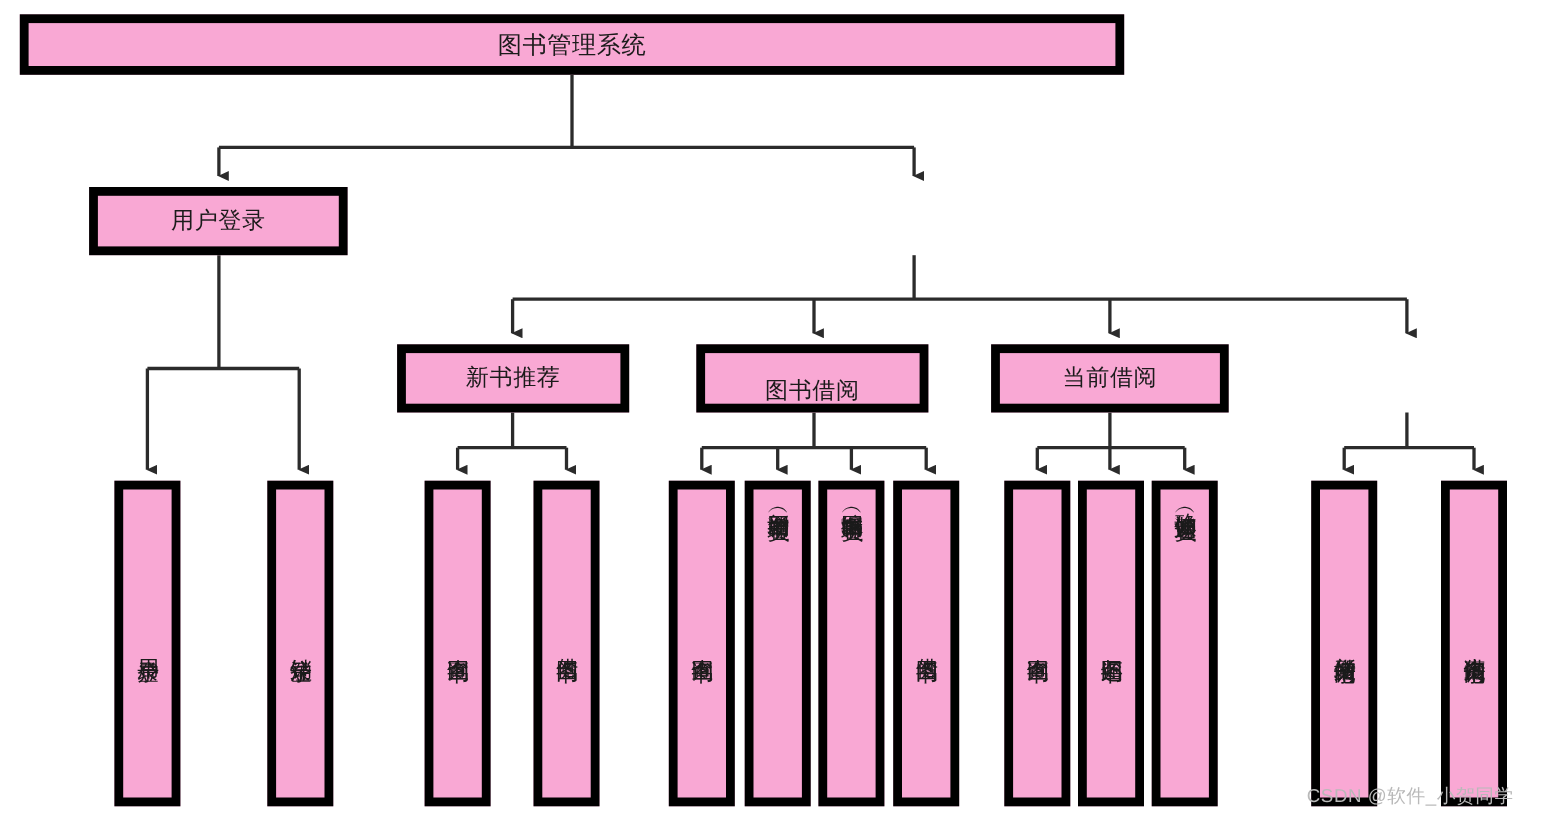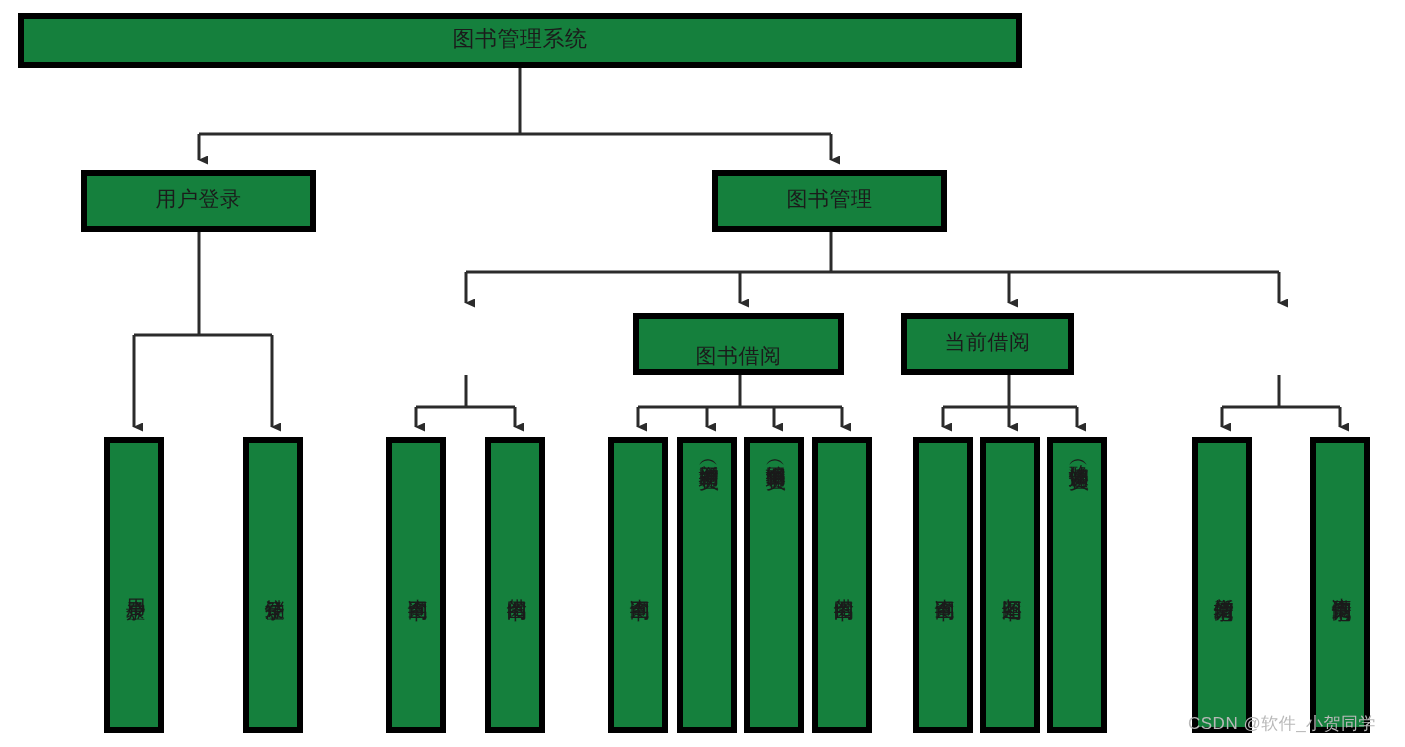--- a/index.html
+++ b/index.html
@@ -21,27 +21,26 @@
     position: absolute;
     left: 0;
     top: 0;
     width: 1405px;
     height: 747px;
     pointer-events: none;
   }
   .node {
     position: absolute;
     box-sizing: border-box;
-    background: #15803d;
-    border: 6px solid #000000;
+    background: #f9a8d4;
+    border: 8px solid #000000;
     display: flex;
     align-items: center;
     justify-content: center;
     color: #1b1b1b;
-    font-family: Liberation Mono, monospace;
   }
   .node .label {
     text-align: center;
     line-height: 1.05;
     letter-spacing: 0.5px;
   }
   .node.horizontal .label {
     writing-mode: horizontal-tb;
     font-size: 21px;
   }
@@ -130,28 +129,28 @@
     </g>
   </svg>
 
   <div class="node root horizontal" style="left:18px; top:13px; width:1004px; height:55px;">
     <span class="label">图书管理系统</span>
   </div>
 
   <div class="node horizontal" style="left:81px; top:170px; width:235px; height:62px;">
     <span class="label">用户登录</span>
   </div>
-  <div class="node horizontal" style="left:712px; top:170px; width:235px; height:62px;">
-    <span class="label">图书管理</span>
+
+  <div class="node horizontal" style="left:361px; top:313px; width:211px; height:62px;">
+    <span class="label">新书推荐</span>
   </div>
-
   <div class="node horizontal" style="left:633px; top:313px; width:211px; height:62px;align-items:flex-end;">
     <span class="label">图书借阅</span>
   </div>
-  <div class="node horizontal" style="left:901px; top:313px; width:173px; height:62px;">
+  <div class="node horizontal" style="left:901px; top:313px; width:216px; height:62px;">
     <span class="label">当前借阅</span>
   </div>
 
   <div class="node vertical centered" style="left:104px; top:437px; width:60px; height:296px;">
     <span class="label">用户登录</span>
   </div>
   <div class="node vertical centered" style="left:243px; top:437px; width:60px; height:296px;">
     <span class="label">注销登录</span>
   </div>
 

